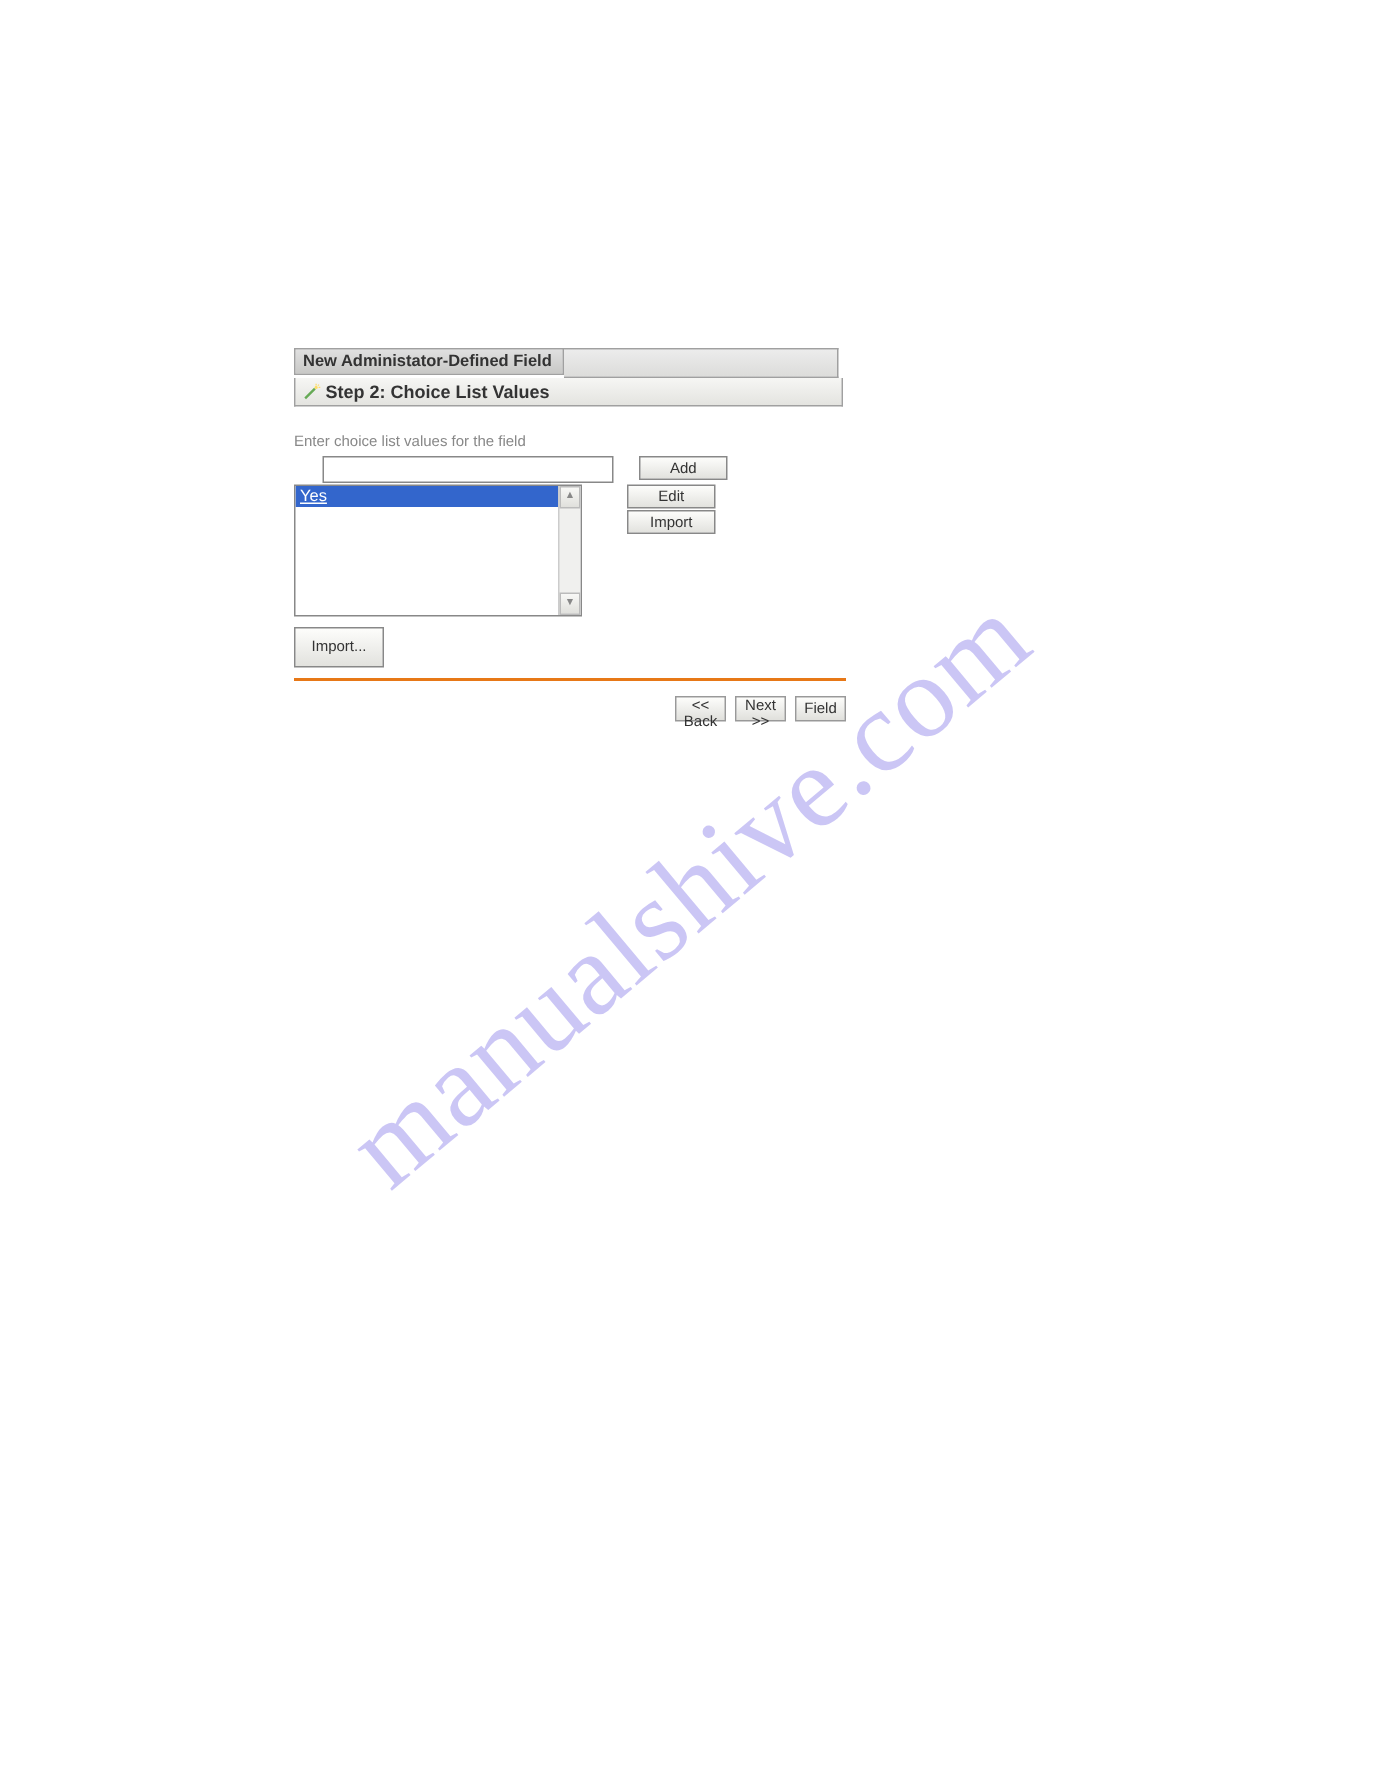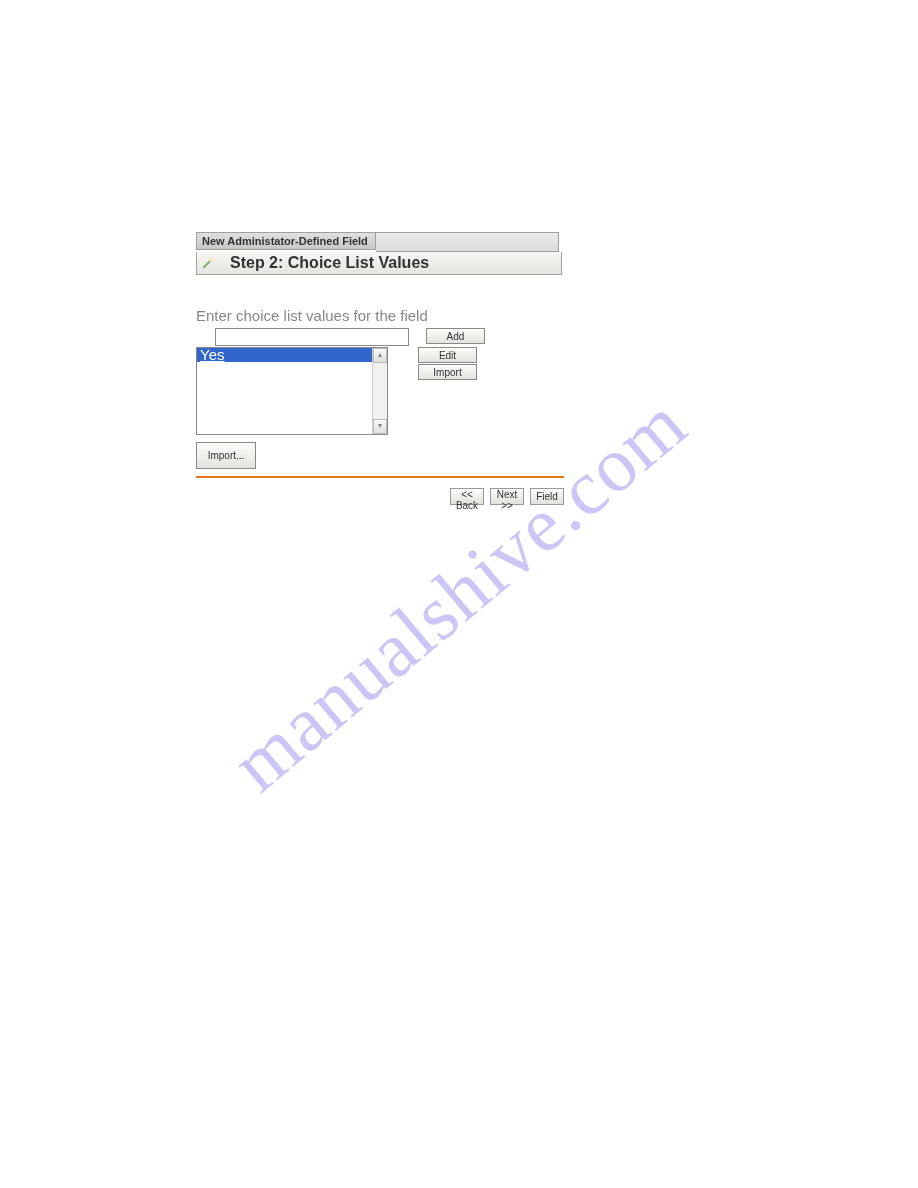--- a/index.html
+++ b/index.html
@@ -38,35 +38,35 @@
       vertical-align: top;
       padding: 2px 0;
     }
     .step-bar {
       background: linear-gradient(to bottom, #f6f6f4, #e4e4e0);
       border: 1px solid #a0a0a0;
       border-top: none;
       padding: 2px 4px;
       font-weight: bold;
       color: #333;
-      font-size: 16px;
+      font-size: 12px;
       width: 356px;
       display: flex;
       align-items: center;
-      gap: 16px;
+      gap: 3px;
     }
     .step-icon svg {
       width: 13px;
       height: 13px;
       display: block;
     }
     .instruction {
-      margin-top: 32px;
+      margin-top: 18px;
       color: #888;
-      font-size: 15px;
+      font-size: 10px;
     }
     .section-label {
       margin-top: 18px;
       font-weight: bold;
       color: #222;
       font-size: 11px;
     }
     .input-row {
       margin-top: 4px;
       display: flex;
@@ -109,21 +109,21 @@
       position: relative;
       background: #fff;
       overflow: hidden;
     }
     .listbox-inner {
       width: 176px;
       height: 100%;
     }
     .list-item {
       padding: 0 3px;
-      font-size: 15px;
+      font-size: 11px;
       line-height: 14px;
       text-decoration: underline;
     }
     .list-item.selected {
       background: #3366cc;
       color: #fff;
     }
     .scrollbar-track {
       position: absolute;
       right: 0;

